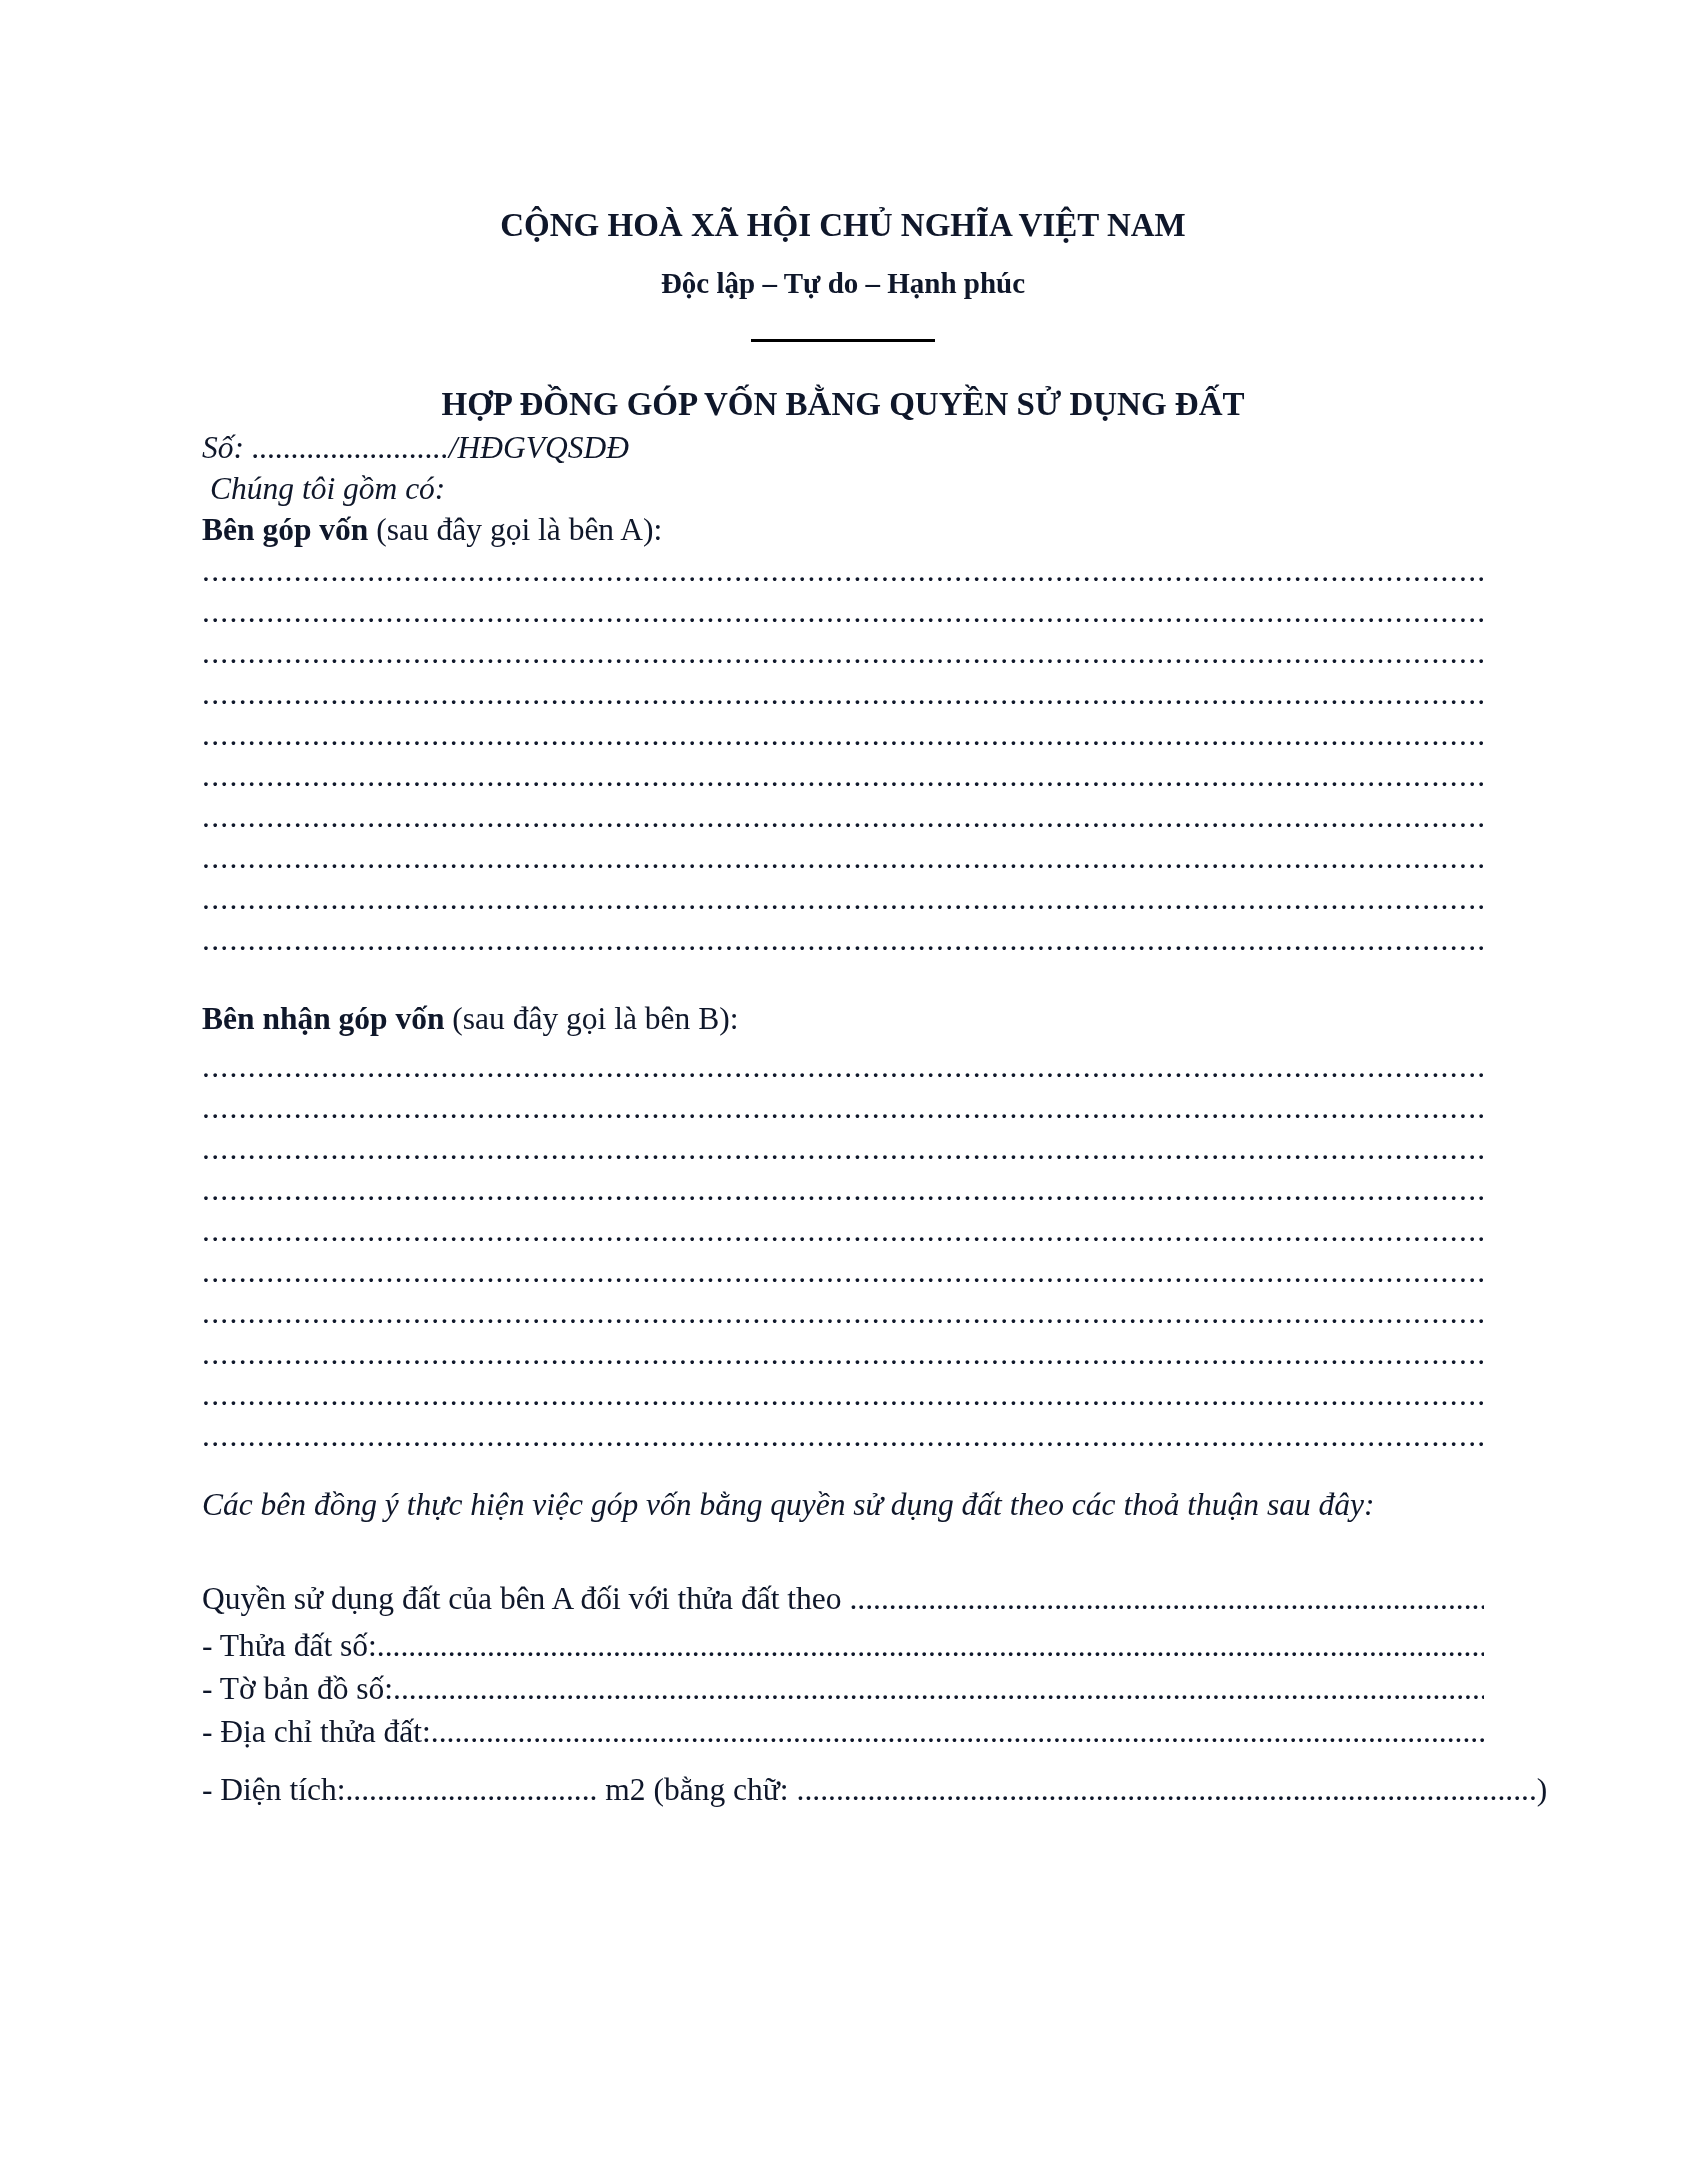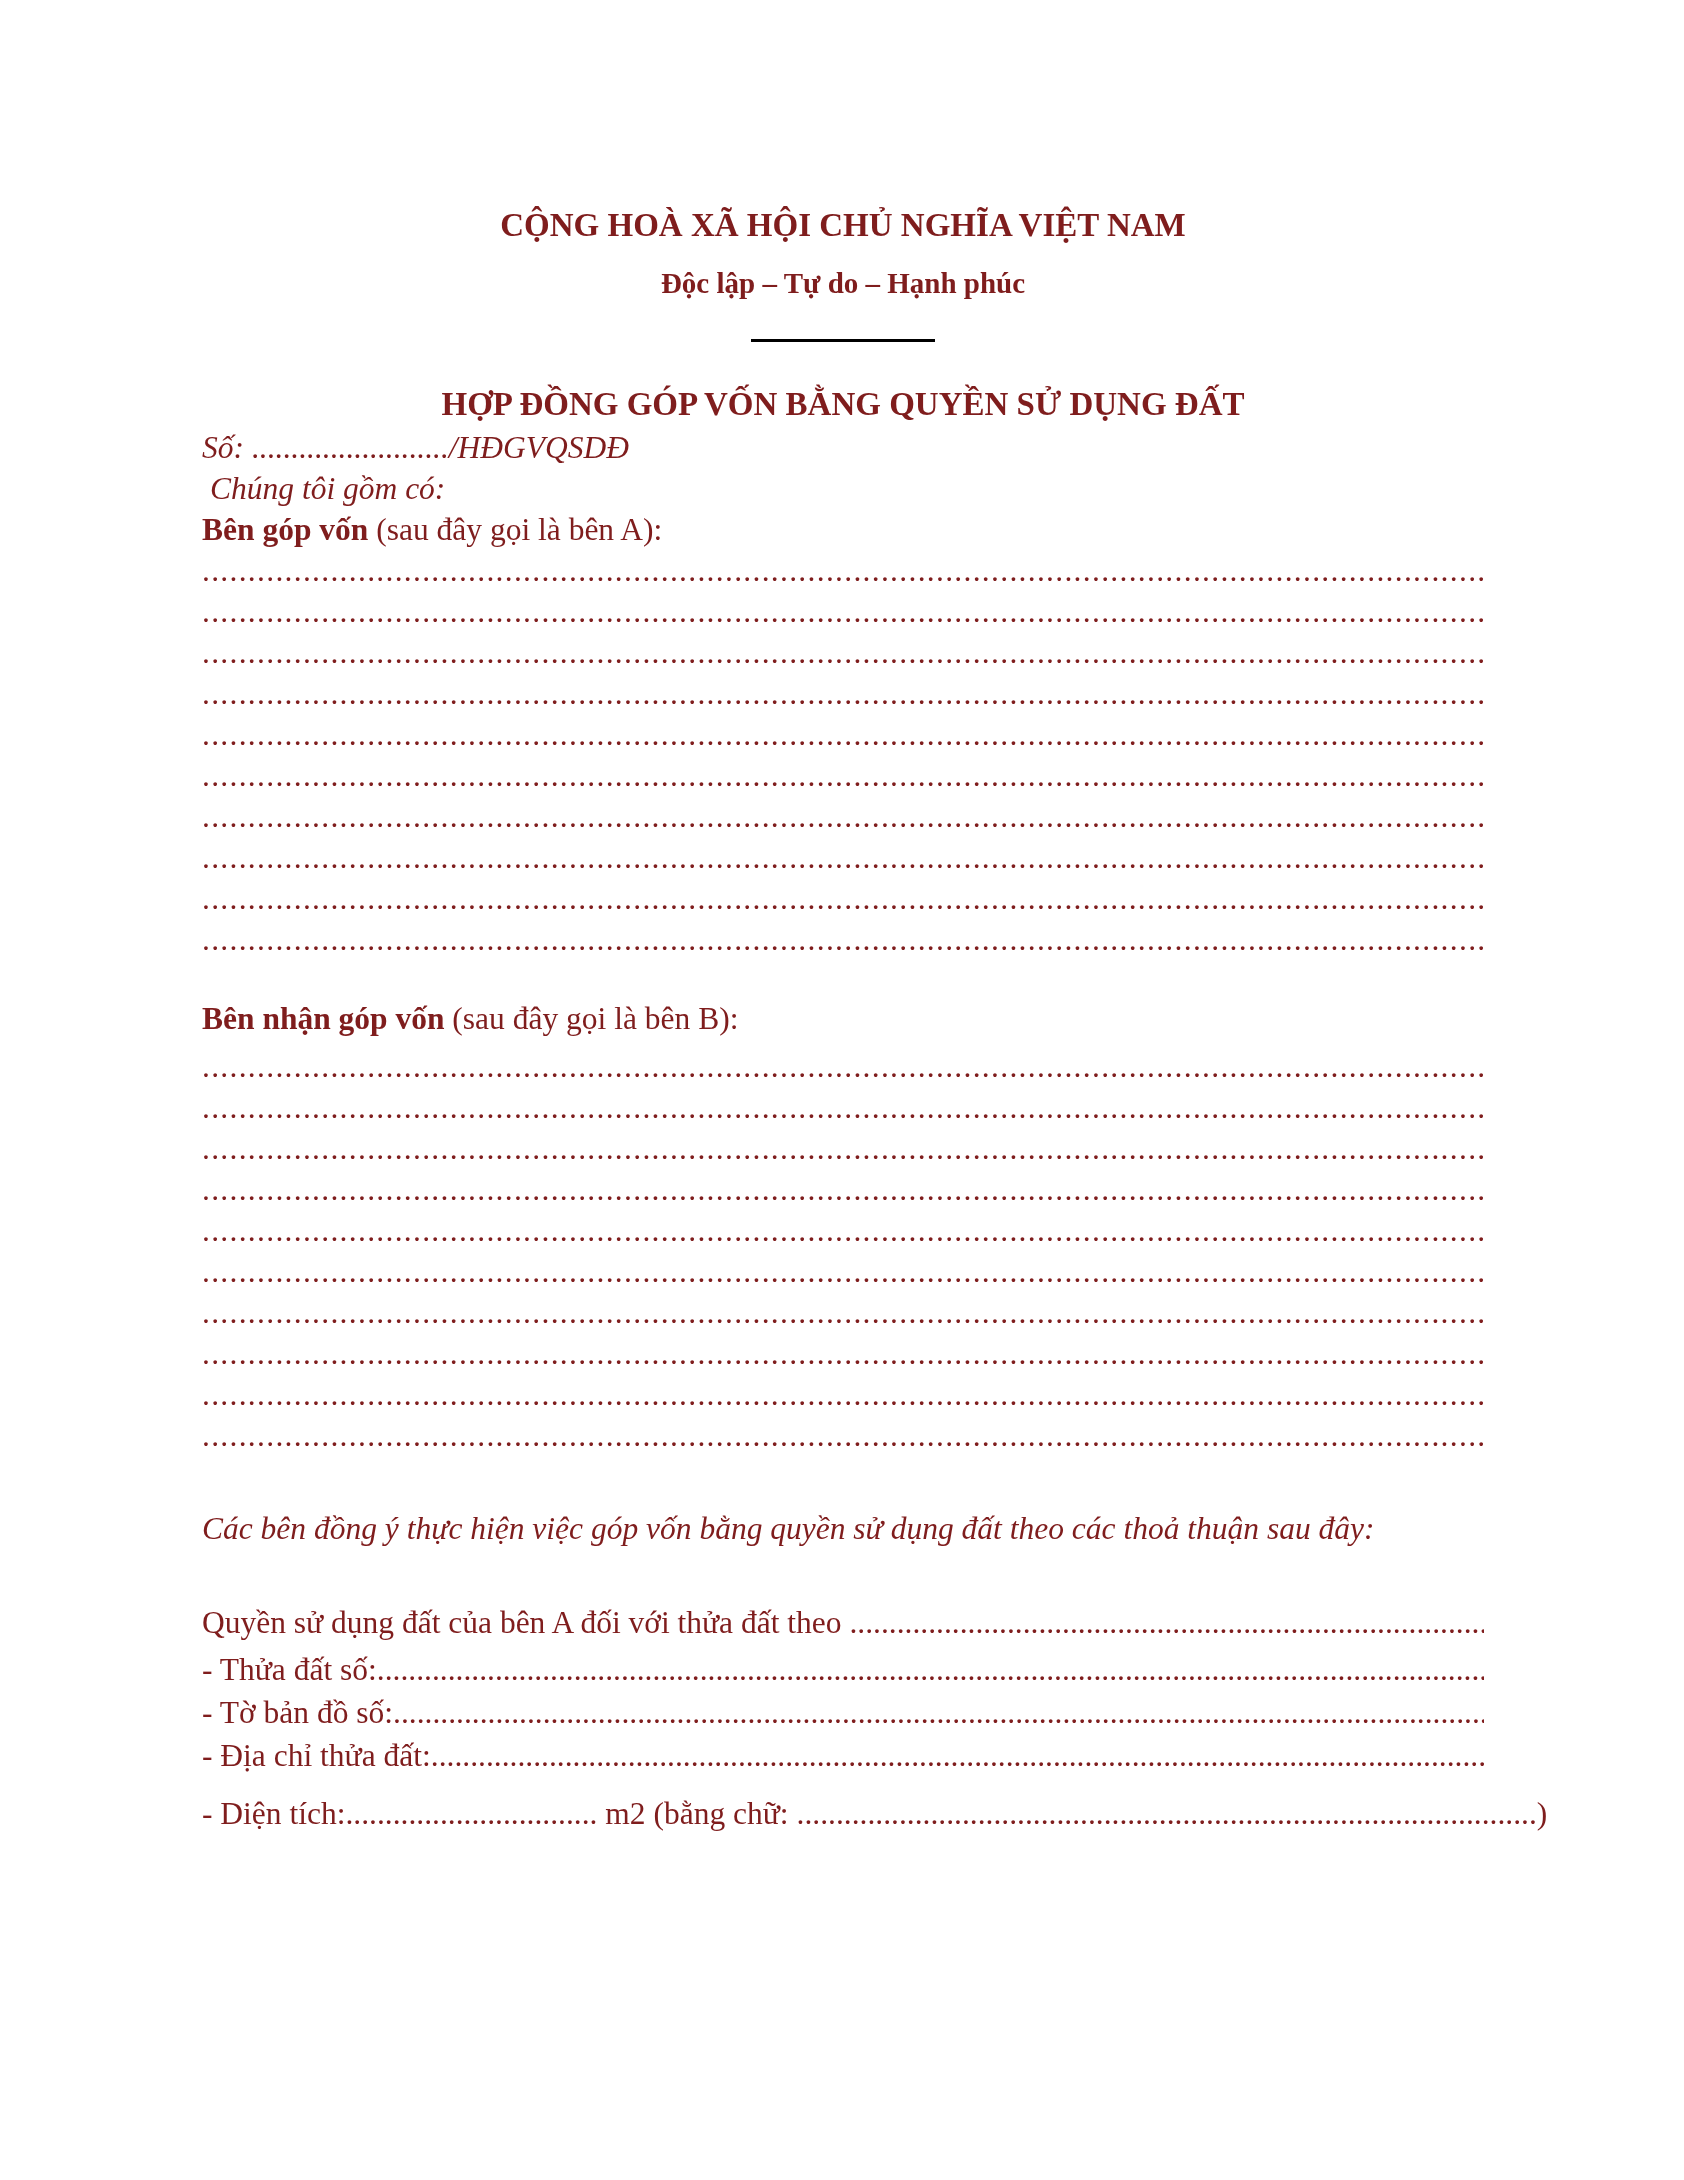--- a/index.html
+++ b/index.html
@@ -3,21 +3,21 @@
 <meta charset="utf-8">
 <style>
   html,body{margin:0;padding:0;background:#ffffff;}
   .page{
     position:relative;
     width:1685px;
     height:2181px;
     background:#ffffff;
     overflow:hidden;
     font-family:"Liberation Serif","DejaVu Serif",serif;
-    color:#7f1d1d;
+    color:#0f172a;
   }
   .content{
     position:absolute;
     left:202px;
     top:0;
     width:1282px;
     padding-top:207px;
     font-size:31.5px;
     line-height:41px;
   }
@@ -26,21 +26,21 @@
   .rule{width:184px;height:3.4px;background:#000;margin:37px auto 0 auto;}
   .doc-title{font-size:33px;font-weight:bold;text-align:center;line-height:37px;margin-top:44px;}
   .so-line{font-style:italic;text-align:left;margin-top:3.4px;white-space:nowrap;}
   .date-line{font-style:italic;text-align:right;margin-top:5.1px;white-space:nowrap;}
   .intro{font-style:italic;margin-left:8px;}
   .party-head .b{font-weight:bold;}
   .party-head.second{margin-top:38px;}
   .dotsec{letter-spacing:1.3px;}
   .dotsec.second{margin-top:6.8px;}
   .dotsec .dotrow{height:41px;line-height:41px;overflow:hidden;white-space:nowrap;}
-  .agreement{font-style:italic;margin-top:52px;}
+  .agreement{font-style:italic;margin-top:28px;}
   .article-heading{font-weight:bold;margin-top:34px;}
   .fill-line{white-space:nowrap;overflow:hidden;}
   .fill-line.first{margin-top:53px;}
   .fields{margin-top:5.1px;}
   .fields .row{line-height:43px;white-space:nowrap;overflow:hidden;}
   .fields .row.noclip{overflow:visible;margin-top:15px;}
 </style>
 </head>
 <body>
 

